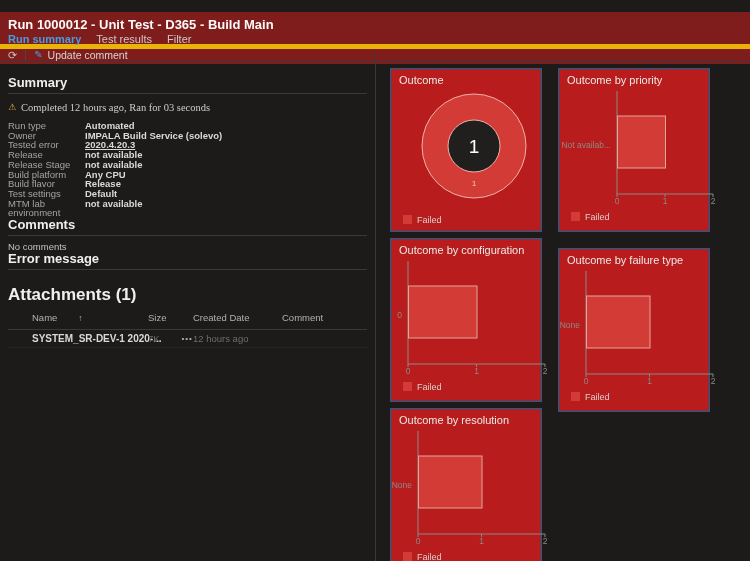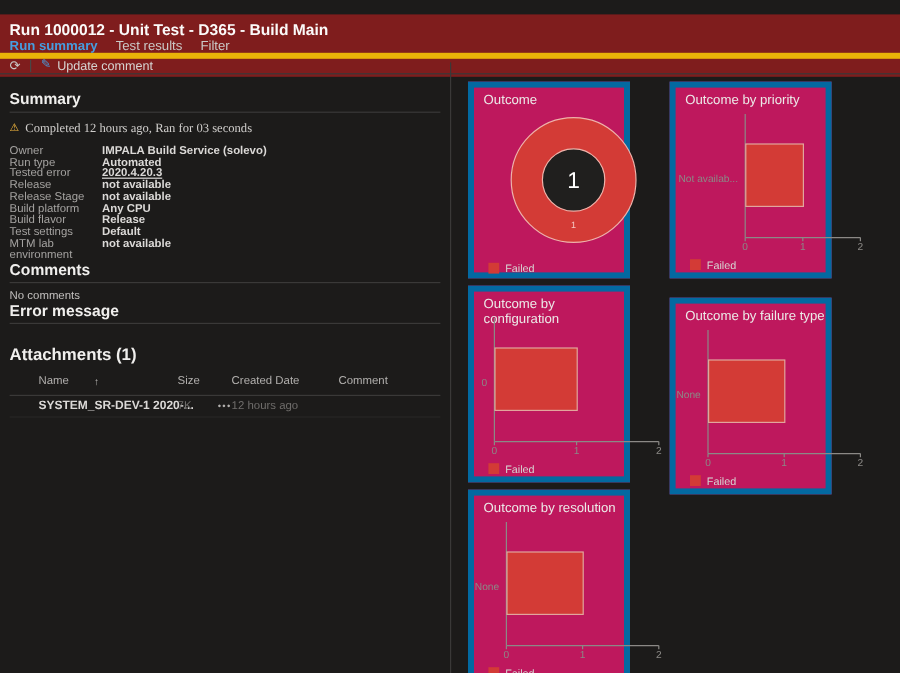--- a/index.html
+++ b/index.html
@@ -17,21 +17,21 @@
   .tab { font-size: 11px; color: #cbc9c7; cursor: default; }
   .tab.active { color: #469ee0; font-weight: 700; }
   .toolbar-row { height: 13px; border-bottom: 1px solid #3a3938; display: flex; align-items: center; gap: 8px; padding: 0 8px; }
   .tb-btn { background: transparent; border: none; padding: 0; display: flex; align-items: center; gap: 5px; color: #d6d4d2; font-family: inherit; font-size: 10.5px; line-height: 11px; }
   .refresh-glyph { color: #c9c7c5; font-size: 11px; line-height: 11px; }
   .pencil-glyph { color: #469ee0; font-size: 10px; line-height: 10px; }
   .tb-divider { width: 1px; height: 10px; background: #484746; }
   
   .left { position: absolute; top: 68px; left: 0; width: 375px; height: 509px; padding: 8px; }
   .left h2 { font-size: 13px; font-weight: 600; color: #f0efed; margin: 0; line-height: 14px; }
-  .left h2.attach-h { font-size: 14px; font-weight: 700; margin-top: 18px; }
+  .left h2.attach-h { font-size: 17px; font-weight: 700; margin-top: 18px; }
   .rule { border: none; border-top: 1px solid #3a3938; margin: 3px 0 0; }
   .status { display: flex; align-items: center; gap: 5px; margin-top: 8px;
     font-family: "Liberation Serif", serif; font-size: 10.5px; color: #cfcdcb; }
   .warn-glyph { color: #f3b73d; font-size: 9px; line-height: 9px; font-family: "DejaVu Sans", sans-serif; }
   .fields { margin-top: 8px; }
   .frow { display: flex; font-size: 9.5px; line-height: 9.7px; }
   .flabel { width: 77px; flex: none; color: #a5a3a1; }
   .fvalue { color: #dbd9d7; font-weight: 600; }
   .fvalue.link { text-decoration: underline; cursor: default; }
   .mt9 { margin-top: 9px; } .mt8 { margin-top: 8px; }
@@ -41,21 +41,21 @@
   .thead { font-size: 9.5px; color: #b3b1af; padding: 4px 0 6px; }
   .trow { height: 18px; font-size: 10px; border-bottom: 1px solid #272625; }
   .c-name { padding-left: 24px; display: flex; align-items: center; gap: 18px; }
   .trow .c-name { color: #dbd9d7; font-weight: 600; white-space: nowrap; }
   .more { color: #b3b1af; font-size: 8px; letter-spacing: 1px; background: transparent; border: none; padding: 0 2px; line-height: 8px; }
   .c-size, .c-created, .c-comment { color: #6f6d6b; font-size: 9.5px; }
   .sort-arrow { font-size: 8.5px; color: #b3b1af; margin-left: 3px; }
   .v-divider { position: absolute; left: 375px; top: 52px; bottom: 0; width: 1px; background: #3a3938; }
   
   .right { position: absolute; left: 376px; top: 52px; width: 374px; height: 509px; overflow: hidden; }
-  .card { position: absolute; width: 135px; height: 164px; background: #be185d; border: 5px solid #0369a1; }
+  .card { position: absolute; width: 152px; height: 164px; background: #b91c1c; border: 1px solid #0369a1; }
   .card-title { position: absolute; top: 5px; left: 8px; font-size: 11px; color: #eceae8; }
   svg.chart { position: absolute; left: 0; top: 0; width: 158px; height: 162px;
     font-family: "Liberation Sans", sans-serif; }
 </style>
 </head>
 <body>
 
 <div class="page">
 
   <header class="titlebar">
@@ -82,26 +82,26 @@
   <section class="left">
     <h2>Summary</h2>
     <hr class="rule">
     <div class="status">
       <span class="warn-glyph">⚠</span>
       <span>Completed 12 hours ago, Ran for 03 seconds</span>
     </div>
 
     <div class="fields">
       <div class="frow">
+        <span class="flabel">Run type</span>
+        <span class="fvalue">Automated</span>
+      </div>
+      <div class="frow">
         <span class="flabel">Owner</span>
         <span class="fvalue">IMPALA Build Service (solevo)</span>
-      </div>
-      <div class="frow">
-        <span class="flabel">Run type</span>
-        <span class="fvalue">Automated</span>
       </div>
       <div class="frow">
         <span class="flabel">Tested error</span>
         <span class="fvalue link">2020.4.20.3</span>
       </div>
       <div class="frow">
         <span class="flabel">Release</span>
         <span class="fvalue">not available</span>
       </div>
       <div class="frow">

